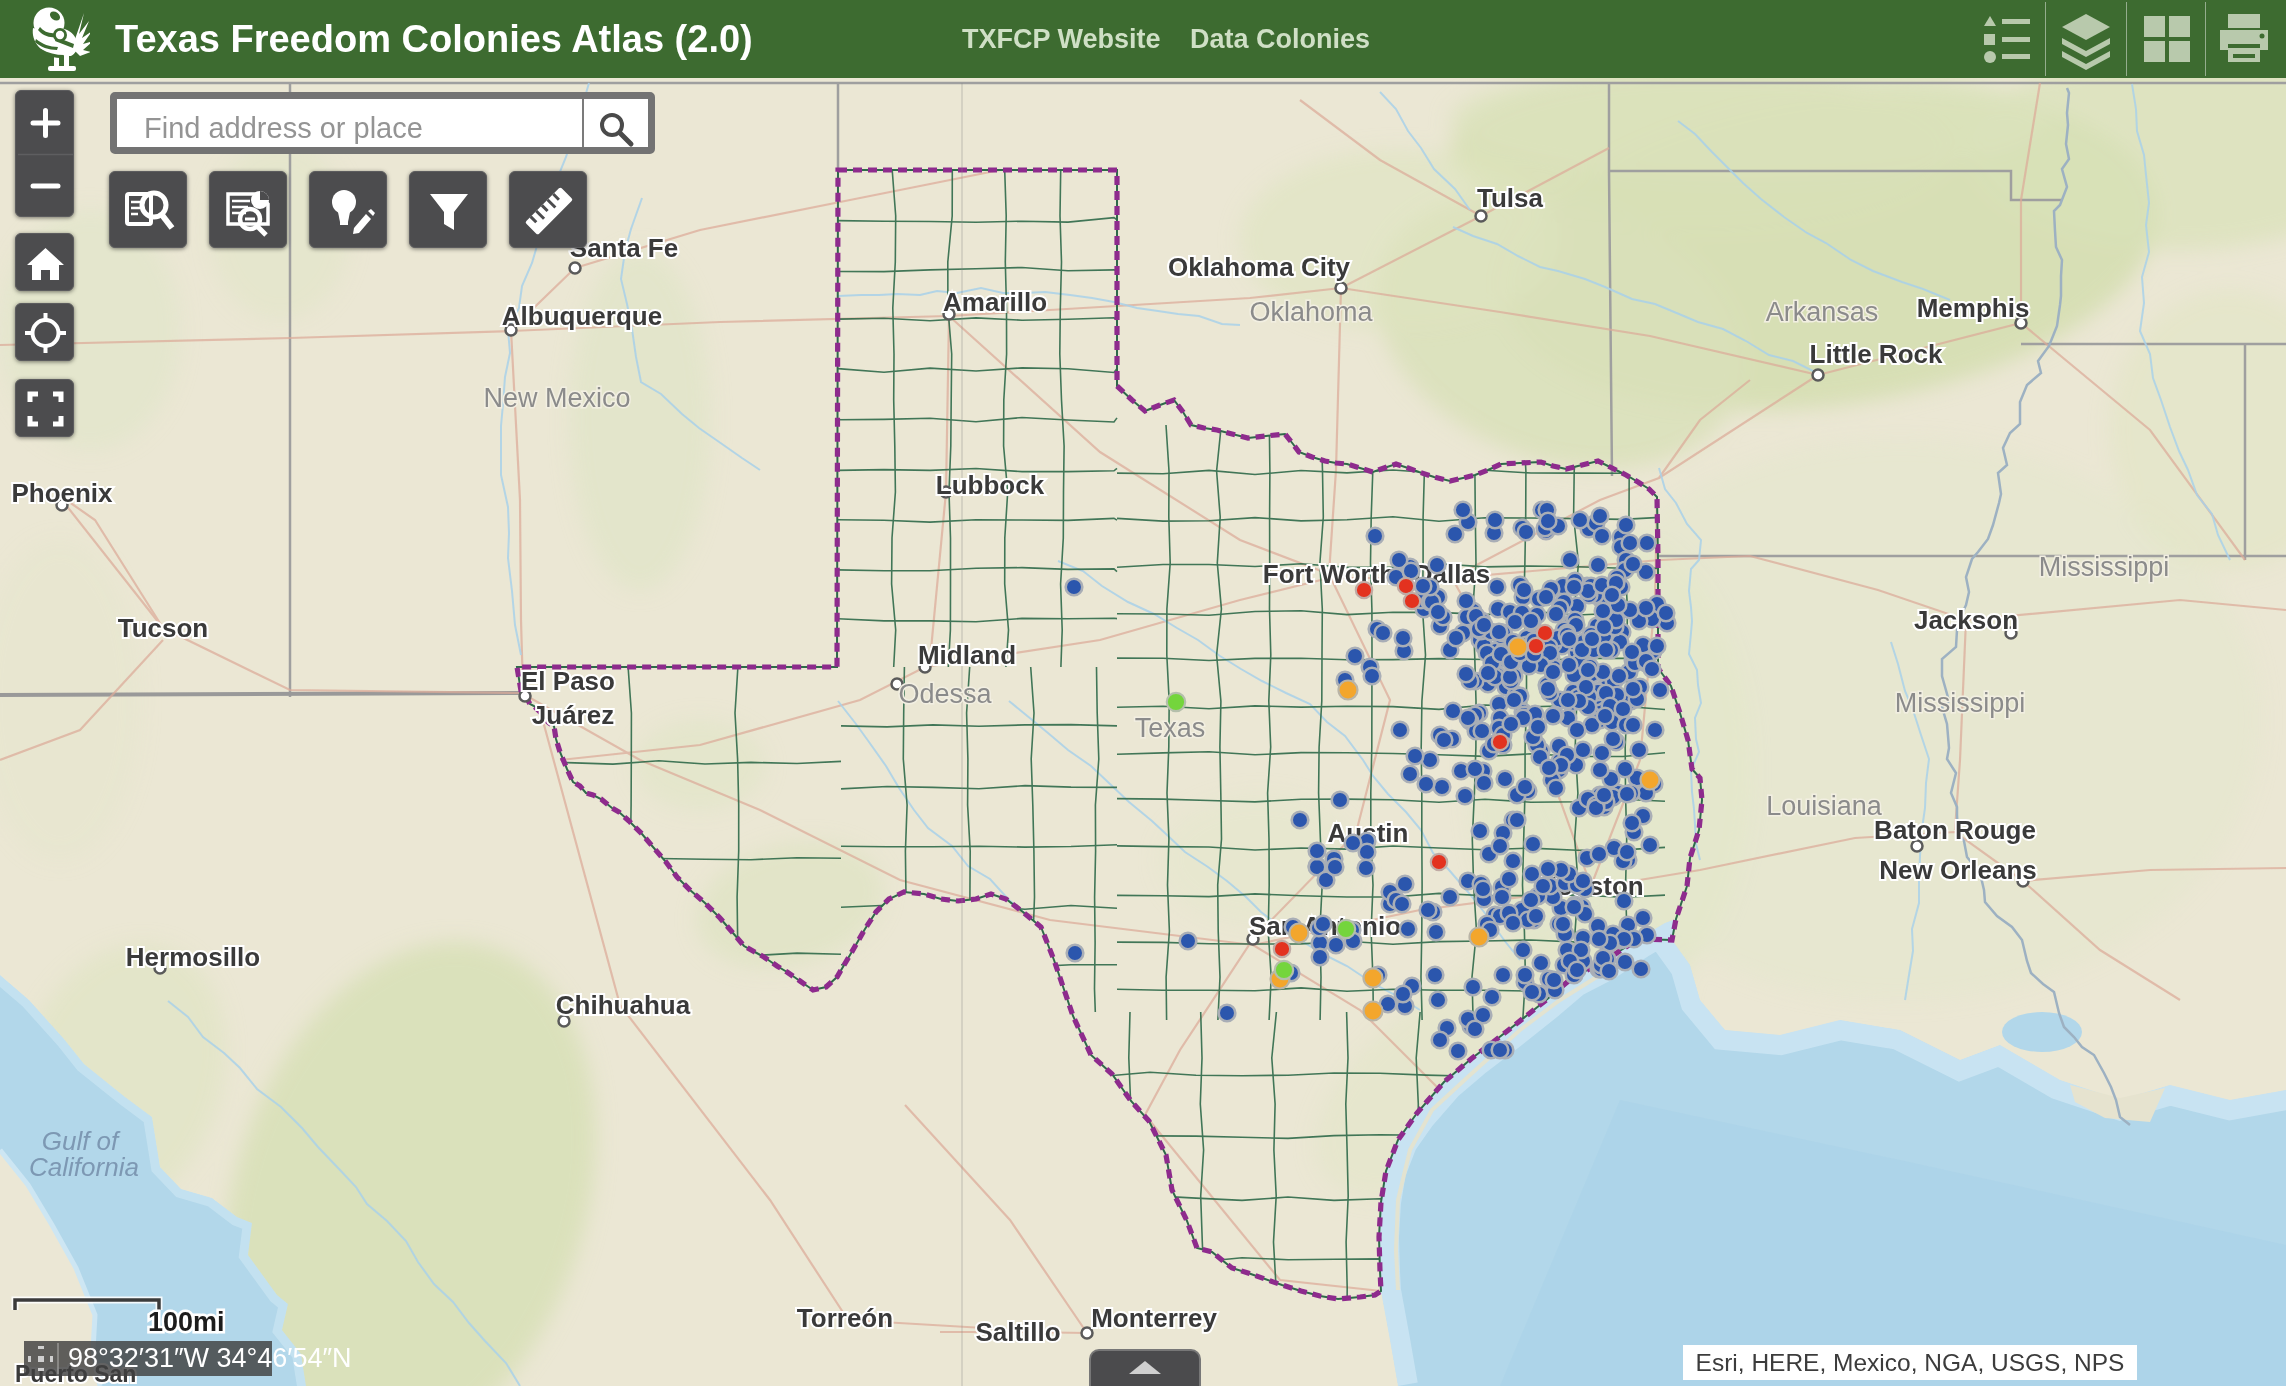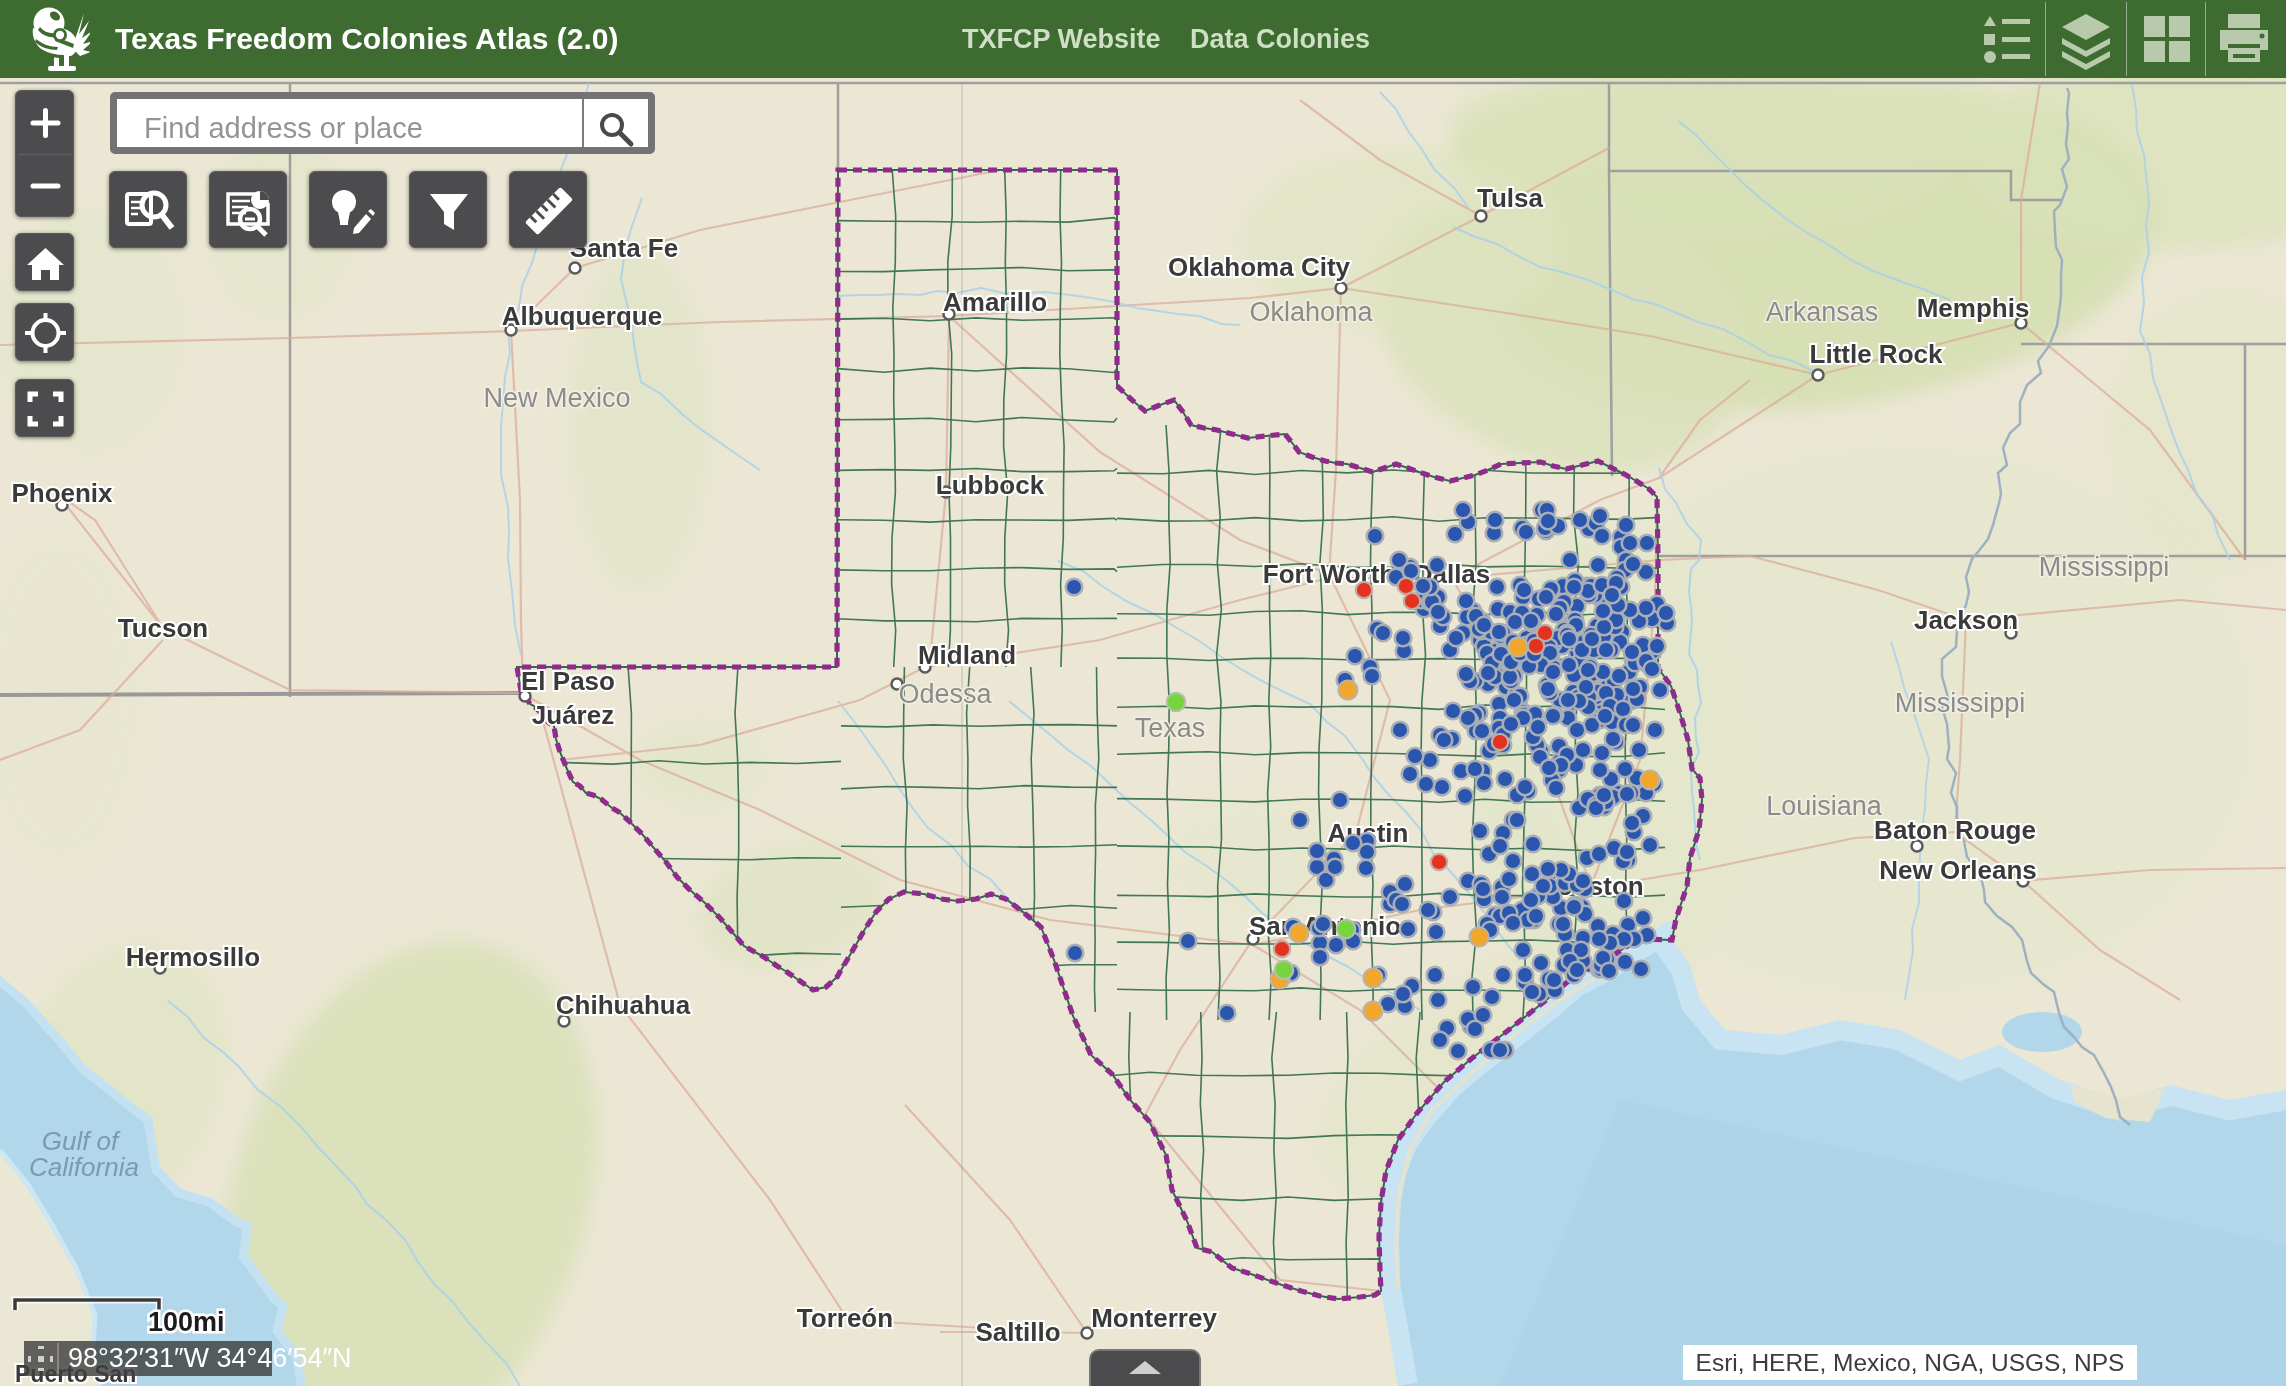--- a/index.html
+++ b/index.html
@@ -1,20 +1,20 @@
 <!DOCTYPE html>
 <html><head><meta charset="utf-8"><style>
 *{margin:0;padding:0;box-sizing:border-box}
 html,body{width:2286px;height:1386px;overflow:hidden;font-family:"Liberation Sans",sans-serif}
 #stage{position:relative;width:2286px;height:1386px;background:#ebe7d4}
 svg text{font-family:"Liberation Sans",sans-serif}
 .cb{font-size:26px;font-weight:bold;fill:#3a3a3a;stroke:#ffffff;stroke-width:4px;paint-order:stroke;text-anchor:middle}
 .cg{font-size:27px;fill:#8b8b8b;stroke:#f2efe2;stroke-width:3px;paint-order:stroke;text-anchor:middle}
 .hdr{position:absolute;left:0;top:0;width:100%;height:78px;background:#3d6b30;z-index:10}
-.title{position:absolute;left:115px;top:0;line-height:78px;font-size:30px;font-weight:bold;color:#fff}
+.title{position:absolute;left:115px;top:0;line-height:78px;font-size:38px;font-weight:bold;color:#fff}
 .hlink{position:absolute;top:0;line-height:78px;font-size:27px;font-weight:bold;color:#cfdfc5}
 .hsep{position:absolute;top:2px;width:1px;height:74px;background:rgba(255,255,255,.45)}
 .btn{position:absolute;background:#4c4c4e;border-radius:6px;box-shadow:0 1px 4px rgba(0,0,0,.5);border:1px solid #5c5c5e}
 .sbox{position:absolute;left:110px;top:92px;width:545px;height:62px;background:#fff;border:7px solid #737373;border-radius:5px;z-index:5}
 .sbox .ph{position:absolute;left:27px;top:0;line-height:58px;font-size:29px;color:#949494}
 .sbox .sep{position:absolute;right:64px;top:0px;width:2px;height:100%;background:#7b7b7b}
 .coord{position:absolute;left:24px;top:1341px;width:248px;height:35px;background:rgba(64,64,64,.82);color:#fff;z-index:5}
 .coord .txt{position:absolute;left:44px;top:0;line-height:35px;font-size:27px;white-space:nowrap}
 .attr{position:absolute;left:1683px;top:1345px;width:454px;height:35px;background:#fff;color:#3c3c3c;font-size:24.5px;text-align:center;line-height:35px;z-index:5}
 .tab{position:absolute;left:1089px;top:1349px;width:112px;height:37px;background:#4b4b4d;border:2px solid #777;border-bottom:none;border-radius:10px 10px 0 0;z-index:5}

